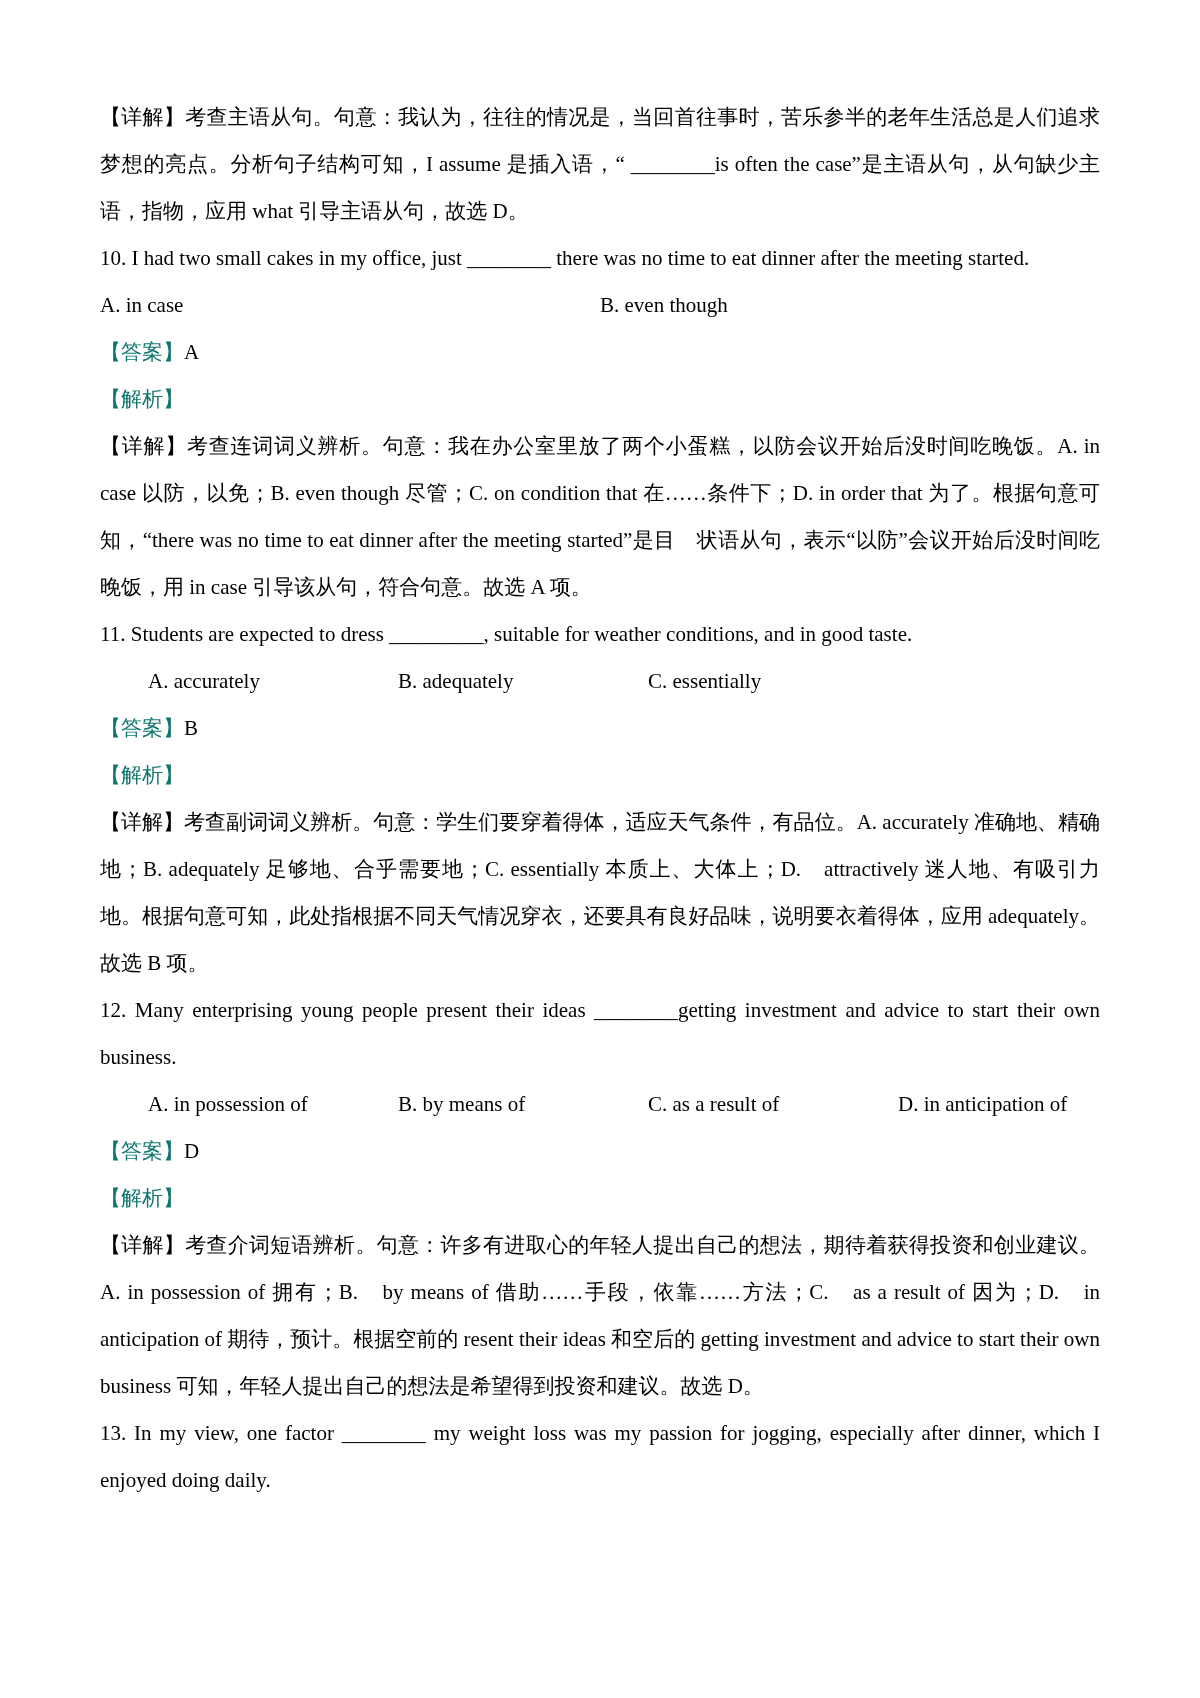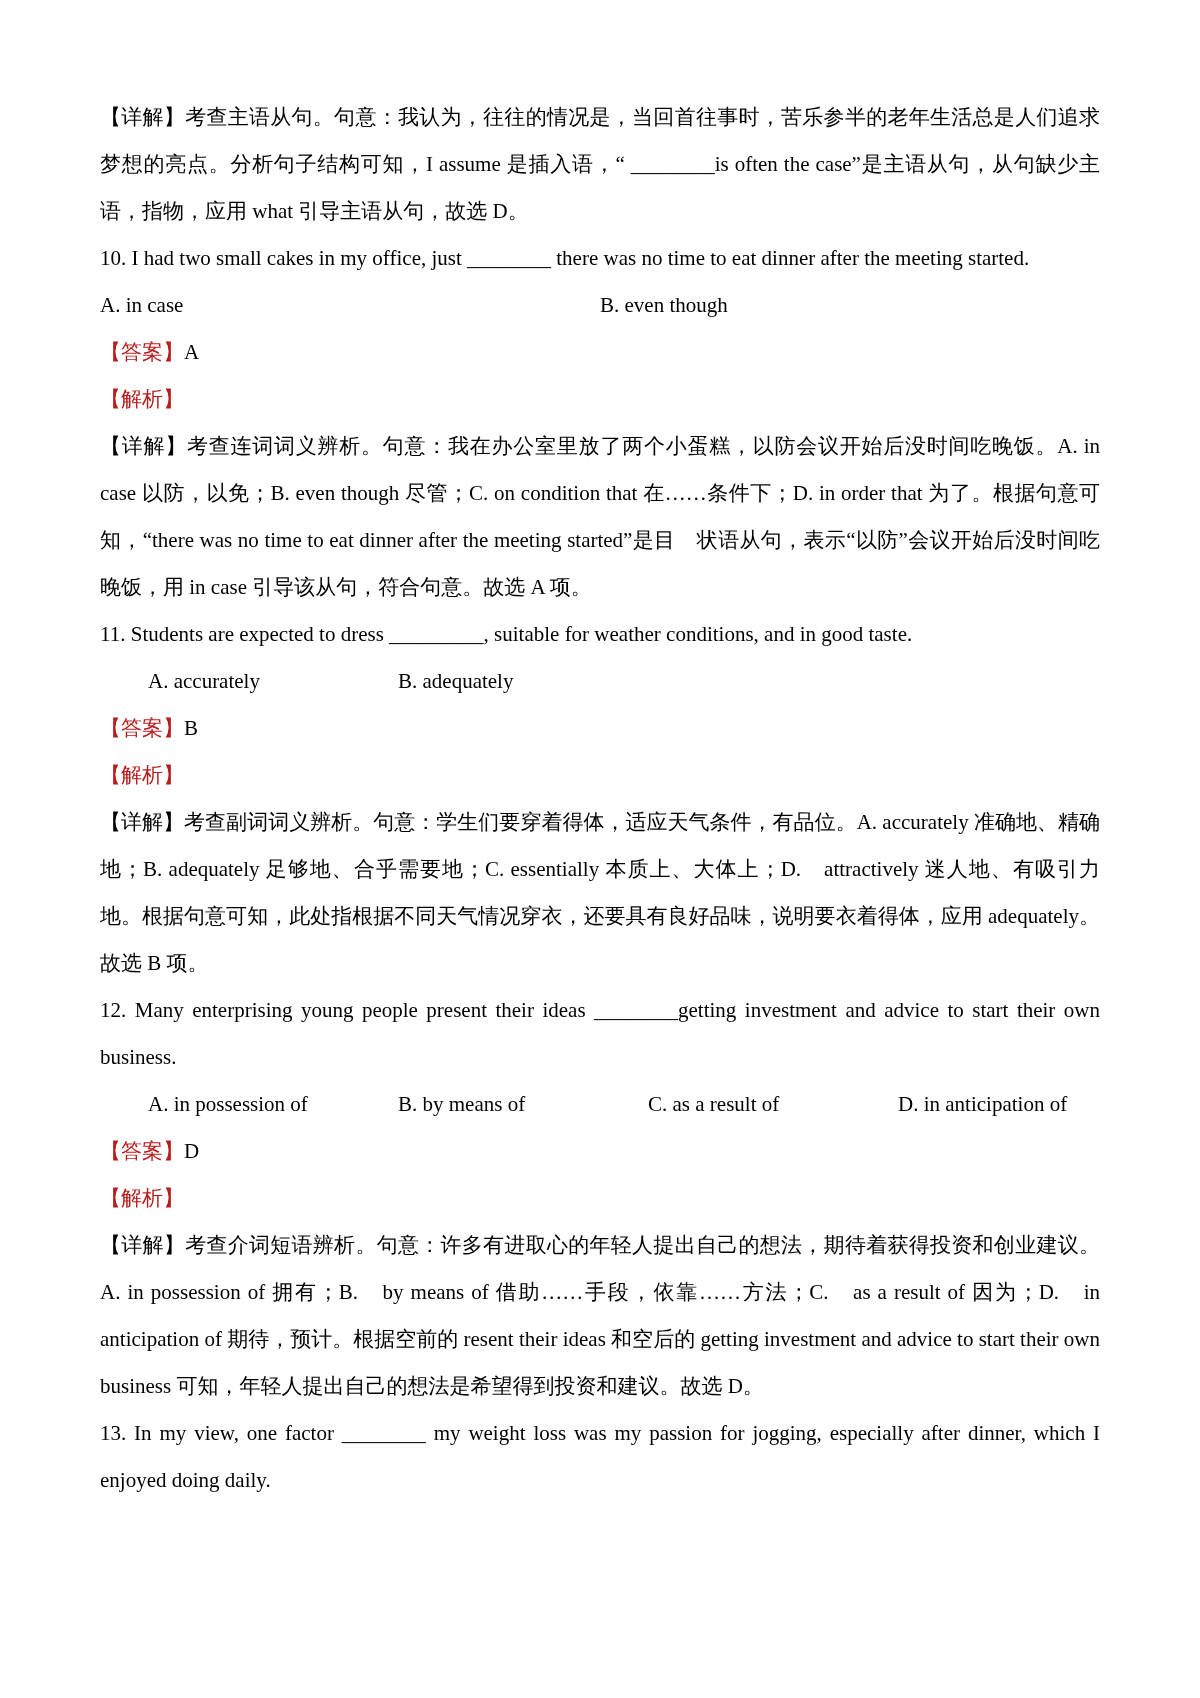--- a/index.html
+++ b/index.html
@@ -16,21 +16,21 @@
     line-height: 47px;
     color: #000000;
     overflow: hidden;
   }
   .para {
     margin: 0;
     text-align: justify;
     text-justify: inter-ideograph;
   }
   .tagline { margin: 0; text-align: left; }
-  .blue { color: #b91c1c; }
+  .blue { color: #0f766e; }
   .opt-row { display: grid; }
   .cols2 { grid-template-columns: 500px 1fr; }
   .cols4 { grid-template-columns: 250px 250px 250px 1fr; margin-left: 48px; }
   .opt { display: block; white-space: nowrap; overflow: visible; }
 </style>
 </head>
 <body>
 
 <div class="page">
 
@@ -49,20 +49,21 @@
   <p class="tagline">
     <span class="blue">【解析】</span>
   </p>
   <p class="para">【详解】考查连词词义辨析。句意：我在办公室里放了两个小蛋糕，以防会议开始后没时间吃晚饭。A. in case 以防，以免；B. even though 尽管；C. on condition that 在……条件下；D. in order that 为了。根据句意可知，“there was no time to eat dinner after the meeting started”是目　状语从句，表示“以防”会议开始后没时间吃晚饭，用 in case 引导该从句，符合句意。故选 A 项。</p>
 
   <p class="para">11. Students are expected to dress _________, suitable for weather conditions, and in good taste.</p>
 
   <div class="opt-row cols4">
     <span class="opt">A. accurately</span>
     <span class="opt">B. adequately</span>
+    <span class="opt">C. essentially</span>
   </div>
 
   <p class="tagline">
     <span class="blue">【答案】</span><span>B</span>
   </p>
   <p class="tagline">
     <span class="blue">【解析】</span>
   </p>
   <p class="para">【详解】考查副词词义辨析。句意：学生们要穿着得体，适应天气条件，有品位。A. accurately 准确地、精确地；B. adequately 足够地、合乎需要地；C. essentially 本质上、大体上；D.　attractively 迷人地、有吸引力地。根据句意可知，此处指根据不同天气情况穿衣，还要具有良好品味，说明要衣着得体，应用 adequately。故选 B 项。</p>
 

